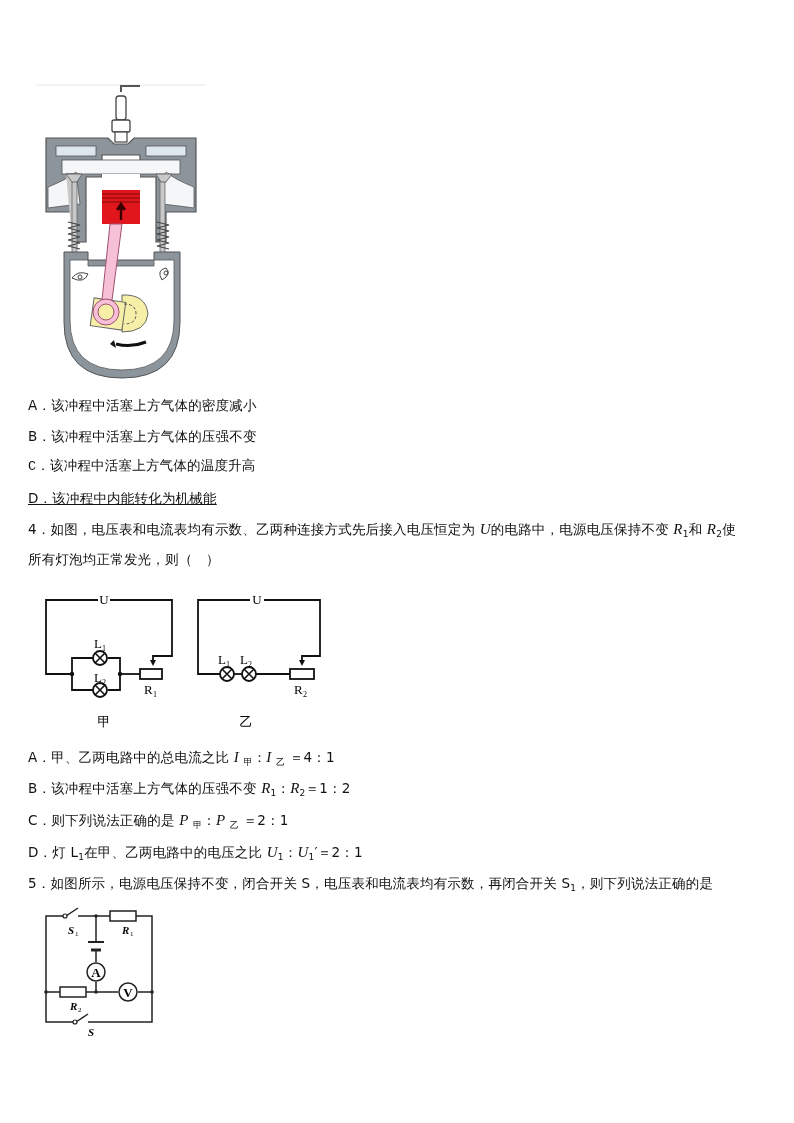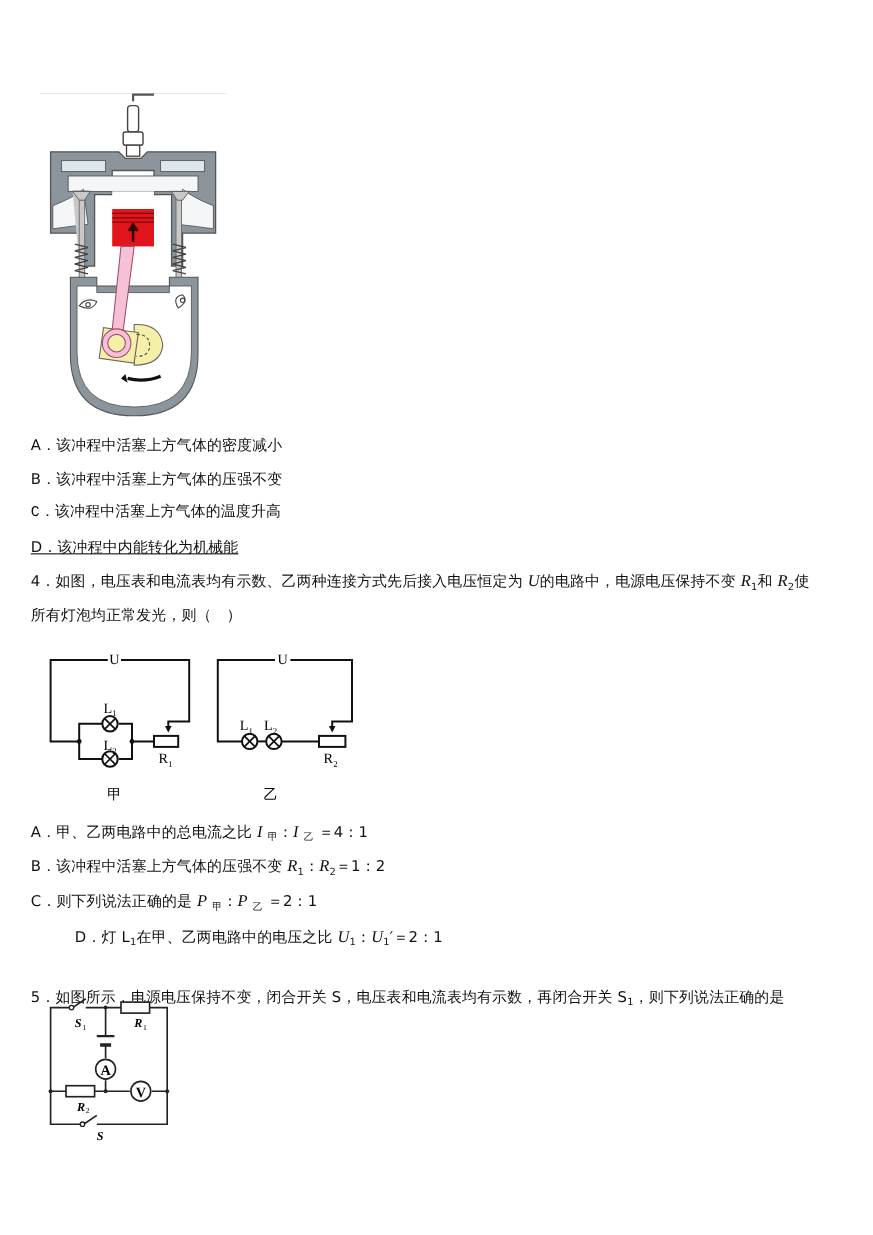--- a/index.html
+++ b/index.html
@@ -146,25 +146,25 @@
 
 <div class="line" style="top:748px;">
   <span>A．</span><span>甲、乙两电路中的总电流之比 </span><span class="it">I</span> <span class="sub">甲</span><span>：</span><span class="it">I</span> <span class="sub">乙</span> <span>＝4：1</span>
 </div>
 <div class="line" style="top:779px;">
   <span>B．</span><span>该冲程中活塞上方气体的压强不变 </span><span class="it">R</span><span class="subc">1</span><span>：</span><span class="it">R</span><span class="subc">2</span><span>＝1：2</span>
 </div>
 <div class="line" style="top:811px;">
   <span>C．</span><span>则下列说法正确的是 </span><span class="it">P</span> <span class="sub">甲</span><span>：</span><span class="it">P</span> <span class="sub">乙</span> <span>＝2：1</span>
 </div>
-<div class="line" style="top:843px;margin-left:40px;">
+<div class="line" style="top:843px;">
   <span>D．</span><span>灯 L</span><span class="subc">1</span><span>在甲、乙两电路中的电压之比 </span><span class="it">U</span><span class="subc">1</span><span>：</span><span class="it">U</span><span class="subc">1</span><span>′</span><span>＝2：1</span>
 </div>
 
-<div class="line" style="top:874px;margin-top:24px;">
+<div class="line" style="top:874px;">
   <span>5．</span><span>如图所示，电源电压保持不变，闭合开关 S，电压表和电流表均有示数，再闭合开关 S</span><span class="subc">1</span><span>，则下列说法正确的是</span>
 </div>
 
 <div class="abs" style="left:38px; top:902px; width:122px; height:136px;">
   <svg width="122" height="136" viewBox="0 0 122 136">
     <g stroke="#222" stroke-width="1.5" fill="none">
       <path d="M26 14 L8 14 L8 90 L8 120 L36 120"></path>
       <path d="M50 120 L114 120 L114 90 L114 14 L96 14"></path>
       <path d="M40 14 L72 14"></path>
       <path d="M58 14 L58 40"></path>

